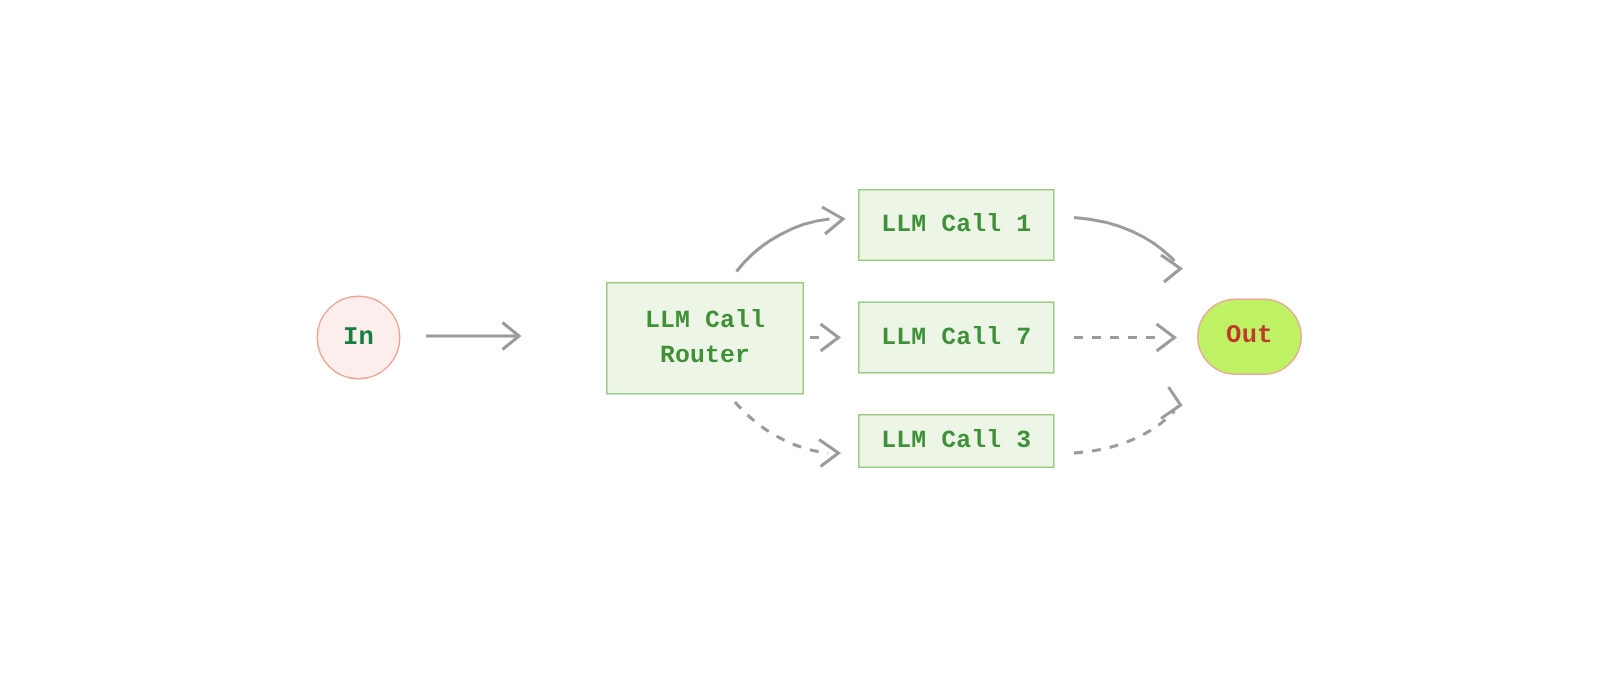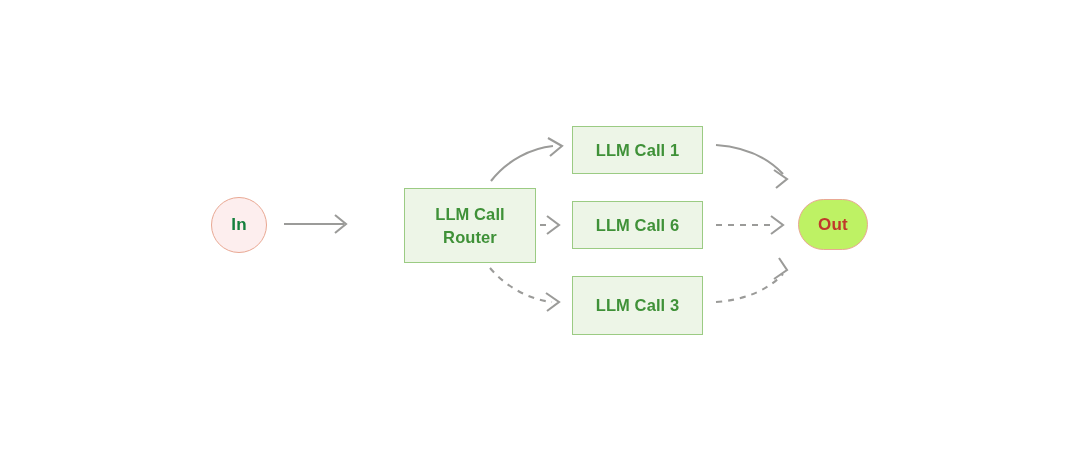--- a/index.html
+++ b/index.html
@@ -57,27 +57,28 @@
     color: #3f9138;
     font-size: 16.5px;
     font-weight: bold;
     line-height: 1.35;
     letter-spacing: 0.1px;
   }
   .node-label {
     display: block;
     width: 100%;
     white-space: pre-line;
+    font-family: Liberation Mono, monospace;
   }
   
   #node-in       { left: 211px; top: 197px; width: 56px;  height: 56px; }
   #node-router   { left: 364px; top: 188px; width: 132px; height: 75px; margin-left: 40px; }
   #node-call-1   { left: 572px; top: 126px; width: 131px; height: 48px; }
   #node-call-2   { left: 572px; top: 201px; width: 131px; height: 48px; }
-  #node-call-3   { left: 572px; top: 276px; width: 131px; height: 59px; }
+  #node-call-3   { left: 572px; top: 276px; width: 131px; height: 36px; }
   #node-out      { left: 798px; top: 199px; width: 70px;  height: 51px; }
 
   .edge-line {
     fill: none;
     stroke: #9b9b99;
     stroke-width: 2.1px;
     stroke-linecap: butt;
   }
   .edge-dashed {
     stroke-dasharray: 6 6;
@@ -140,21 +141,21 @@
   <div class="node node-process" id="node-router" style="background: rgb(237, 245, 231); border-color: rgb(155, 203, 131); color: rgb(63, 145, 56);">
     <span class="node-label">LLM Call
 Router</span>
   </div>
 
   <div class="node node-process" id="node-call-1" style="background: rgb(237, 245, 231); border-color: rgb(155, 203, 131); color: rgb(63, 145, 56);">
     <span class="node-label">LLM Call 1</span>
   </div>
 
   <div class="node node-process" id="node-call-2" style="background: rgb(237, 245, 231); border-color: rgb(155, 203, 131); color: rgb(63, 145, 56);">
-    <span class="node-label">LLM Call 6</span>
+    <span class="node-label">LLM Call 7</span>
   </div>
 
   <div class="node node-process" id="node-call-3" style="background: rgb(237, 245, 231); border-color: rgb(155, 203, 131); color: rgb(63, 145, 56);">
     <span class="node-label">LLM Call 3</span>
   </div>
 
   <div class="node node-terminal node-stadium" id="node-out" style="background: #bef264; border-color: rgb(233, 168, 147); color: rgb(192, 57, 43);">
     <span class="node-label">Out</span>
   </div>
 

